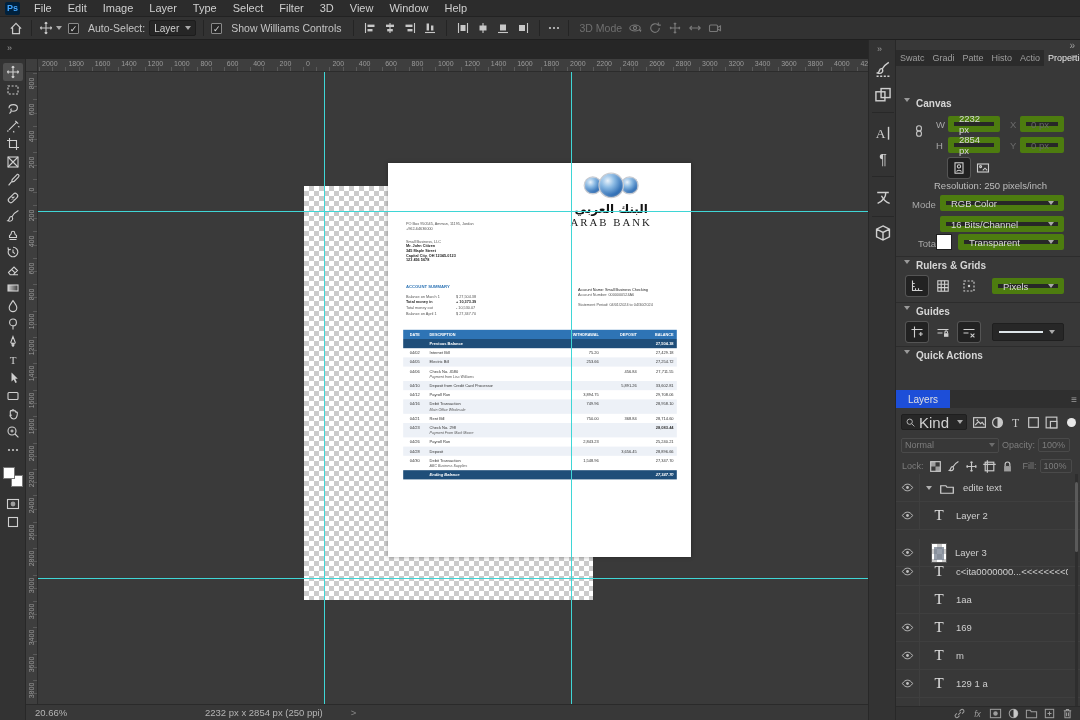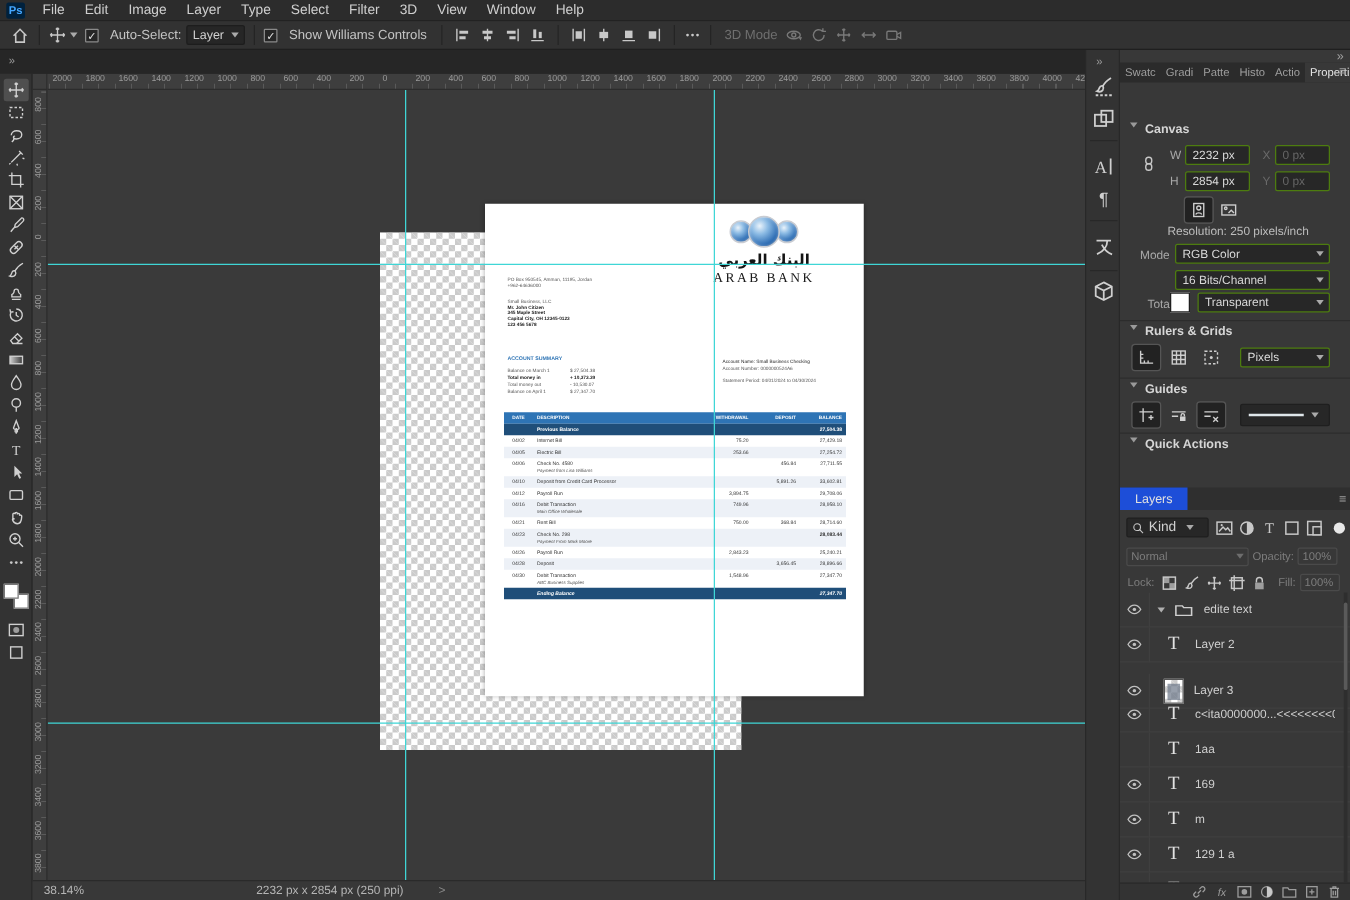--- a/index.html
+++ b/index.html
@@ -102,33 +102,33 @@
 
 .panels{position:absolute;left:896px;top:40px;width:184px;height:680px;background:#383838;z-index:30}
 .ptabs{position:absolute;left:0;top:10px;width:184px;height:16px;background:#2b2b2b;display:flex;align-items:flex-end;font-size:9px;color:#9f9f9f}
 .ptab{padding:3px 4px 3px;white-space:nowrap}
 .ptab.active{background:#383838;color:#e6e6e6}
 .pmenu{position:absolute;right:4px;top:12px;color:#9f9f9f;font-size:10px;letter-spacing:-1px}
 .prow-doc{position:absolute;left:0;top:34px;width:184px;height:22px;background:#313131;display:flex;align-items:center;font-size:10px;color:#cfcfcf}
 .sec-head{position:absolute;display:flex;font-size:10px;color:#d6d6d6;font-weight:bold}
 .sec-head .tri{width:0;height:0;border-left:3.5px solid transparent;border-right:3.5px solid transparent;border-top:4px solid #9a9a9a;margin:0 6px 0 8px}
 .plabel{position:absolute;font-size:9.5px;color:#a8a8a8}
-.pfield{position:absolute;height:16px;background:#272727;border:1px solid #4d7c0f;border-radius:2px;font-size:9.5px;color:#d8d8d8;display:flex;align-items:center;padding:0 5px}
+.pfield{position:absolute;height:16px;background:#272727;border:6px solid #4d7c0f;border-radius:2px;font-size:9.5px;color:#d8d8d8;display:flex;align-items:center;padding:0 5px}
 .pfield.dis{color:#666}
 .pfield .chev{position:absolute;right:4px}
 .pbtn{position:absolute;width:22px;height:20px;border-radius:2px;display:flex;align-items:center;justify-content:center}
 .pbtn svg{width:14px;height:14px;fill:none;stroke:#cfcfcf;stroke-width:1.1}
 .pbtn.on{background:#222;outline:1px solid #555}
 .pdiv{position:absolute;left:0;width:184px;height:1px;background:#2c2c2c}
 .fillswatch{position:absolute;width:16px;height:16px;border:1px solid #1f1f1f;background:#fff}
 
 .ltabbar{position:absolute;left:0;top:350px;width:184px;height:18px;background:#2f2f2f}
 .ltab{position:absolute;left:0;top:0;height:18px;background:#1d4ed8;display:flex;align-items:center;padding:0 12px;font-size:10px;color:#e0e0e0}
 .lrow{position:absolute;width:184px;display:flex;align-items:center;font-size:9.5px;color:#bfbfbf}
-.kindfield{position:absolute;left:5px;width:66px;height:16px;background:#272727;border:1px solid #1f1f1f;border-radius:2px;display:flex;align-items:center;font-size:11px;color:#d0d0d0;padding:0 3px}
+.kindfield{position:absolute;left:5px;width:66px;height:16px;background:#272727;border:1px solid #1f1f1f;border-radius:2px;display:flex;align-items:center;font-size:15px;color:#d0d0d0;padding:0 3px}
 .fic{width:15px;height:15px;display:inline-flex;margin-left:3px}
 .fic svg{width:100%;height:100%;fill:none;stroke:#c8c8c8;stroke-width:1.1}
 .toggle-dot{width:9px;height:9px;border-radius:50%;background:#e8e8e8;margin-left:8px}
 .dis-t{color:#7d7d7d}
 .valbox{position:absolute;height:14px;border:1px solid #4a4a4a;border-radius:2px;font-size:9px;color:#8a8a8a;display:flex;align-items:center;padding:0 3px}
 .layerlist{position:absolute;left:0;top:434px;width:184px;height:232px;overflow:hidden;background:#383838}
 .layer-row{position:absolute;left:0;width:184px;height:28px;border-bottom:1px solid #3f3f3f;display:flex;align-items:center}
 .eyebox{width:24px;height:28px;display:flex;align-items:center;justify-content:center;border-right:1px solid #3f3f3f}
 .eyebox svg{width:13px;height:13px;fill:none;stroke:#c0c0c0;stroke-width:1}
 .lname{font-size:9.5px;color:#cfcfcf;margin-left:8px;white-space:nowrap;overflow:hidden;max-width:112px}
@@ -682,21 +682,21 @@
       </div>
     </div>
 
     <div class="guide-v" id="gv1" style="left: 286px; background: rgb(63, 214, 214);"></div>
     <div class="guide-v" id="gv2" style="left: 533px; background: rgb(63, 214, 214);"></div>
     <div class="guide-h" id="gh1" style="top: 139px; background: rgb(63, 214, 214);"></div>
     <div class="guide-h" id="gh2" style="top: 506px; background: rgb(63, 214, 214);"></div>
   </div>
 
   <div class="statusbar">
-    <span class="zoom">38.14%</span>
+    <span class="zoom">20.66%</span>
     <span class="dims">2232 px x 2854 px (250 ppi)</span>
     <span class="sb-chev">&gt;</span>
   </div>
 
   <div class="dockstrip" id="dockstrip">
     <span class="dock-chev" style="left:8px;top:4px">»</span>
   <div class="dicon" style="top: 20px;"><svg viewBox="0 0 14 14">
           <path d="M11.5 1.8C9.2 3.2 7.4 5 6.5 6.8M6.5 6.8c-.9-.2-1.9.3-2.2 1.2-.3.9-.5 1.6-1.5 2.1 1.3.5 2.9.2 3.6-.7.5-.7.5-1.6.1-2.6z"></path>
           <path d="M2 12.6h10" stroke-dasharray="1.6 1.2"></path>
         </svg></div>

